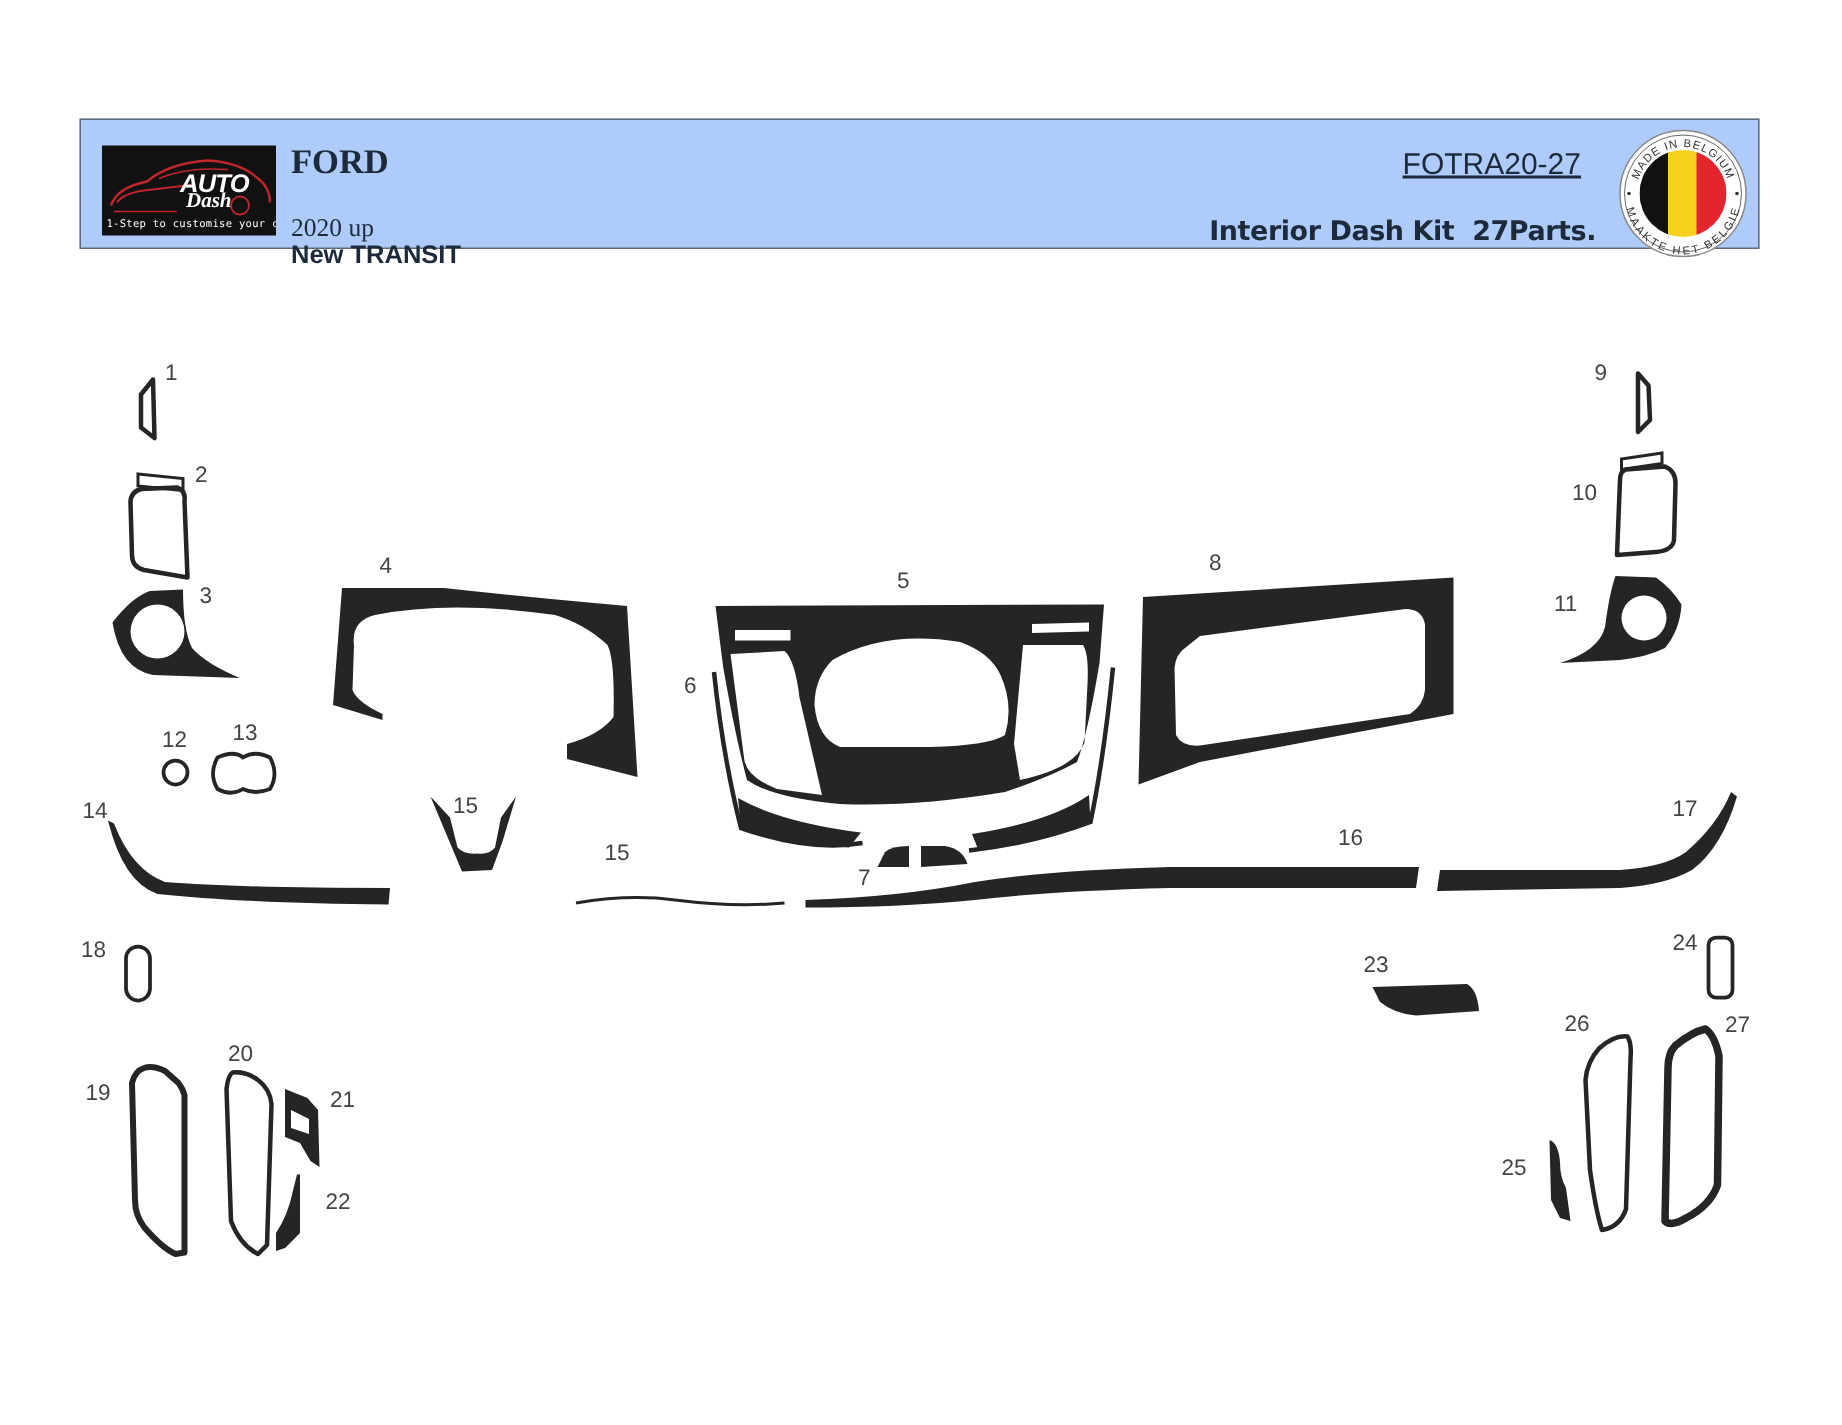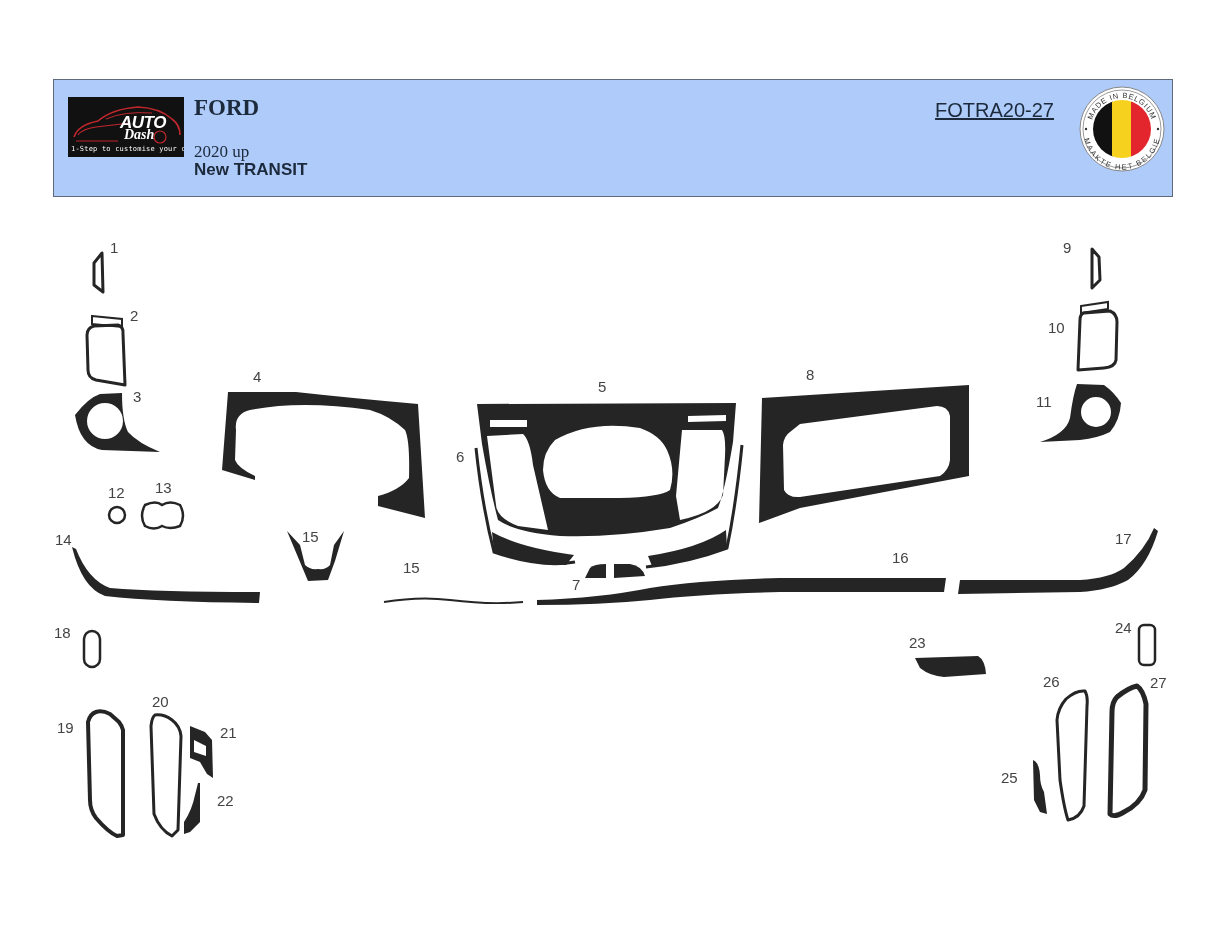--- a/index.html
+++ b/index.html
@@ -1,18 +1,18 @@
 <!DOCTYPE html>
 <html><head>
 <meta charset="utf-8">
 <style>
   html, body { margin: 0; padding: 0; background: #ffffff; }
   body { width: 1228px; height: 950px; position: relative; overflow: hidden; font-family: "Liberation Sans", sans-serif; }
   .header {
-    position: absolute; left: 53px; top: 79px; width: 1120px; height: 118px;
+    position: absolute; left: 53px; top: 79px; width: 1120px; height: 87px;
     background: #aecbfa; border: 1px solid #5f6b7a; box-sizing: border-box;
   }
   .logo {
     position: absolute; left: 14px; top: 17px; width: 116px; height: 60px;
     background: #111111; overflow: hidden;
   }
   .logo svg { position: absolute; left: 0; top: 0; }
   .logo .auto { position: absolute; left: 52px; top: 16px; color: #fff; font: italic bold 17px "Liberation Sans", sans-serif; letter-spacing: -0.5px; }
   .logo .decor { position: absolute; left: 56px; top: 30px; color: #fff; font: italic bold 14px "Liberation Serif", serif; }
   .logo .tag { position: absolute; left: 3px; top: 48px; color: #ffffff; font: 7px "DejaVu Sans Mono", monospace; white-space: nowrap; letter-spacing: 0.2px; }
@@ -38,20 +38,21 @@
       <circle cx="92" cy="40" r="6" fill="none" stroke="#c0272d" stroke-width="1.2"></circle>
     </svg>
     <span class="auto">AUTO</span>
     <span class="decor">Dash</span>
     <span class="tag">1-Step to customise your car</span>
   </div>
   <div class="brand">FORD</div>
   <div class="model">New TRANSIT</div>
   <div class="year">2020 up</div>
   <div class="code">FOTRA20-27</div>
+  <div class="kit">Interior Dash Kit  27Parts.</div>
   <svg class="badge" width="86" height="86" viewBox="0 0 86 86">
     <defs>
       <clipPath id="flagclip">
           <circle cx="43" cy="43" r="29"></circle>
         </clipPath>
       <path id="arcTop" d="M12 43 A31 31 0 0 1 74 43"></path>
       <path id="arcBot" d="M10 45 A33 33 0 0 0 76 45"></path>
     </defs>
     <circle cx="43" cy="43" r="42" fill="#ffffff" stroke="#888" stroke-width="1"></circle>
     <circle cx="43" cy="43" r="39" fill="none" stroke="#555" stroke-width="0.6"></circle>

